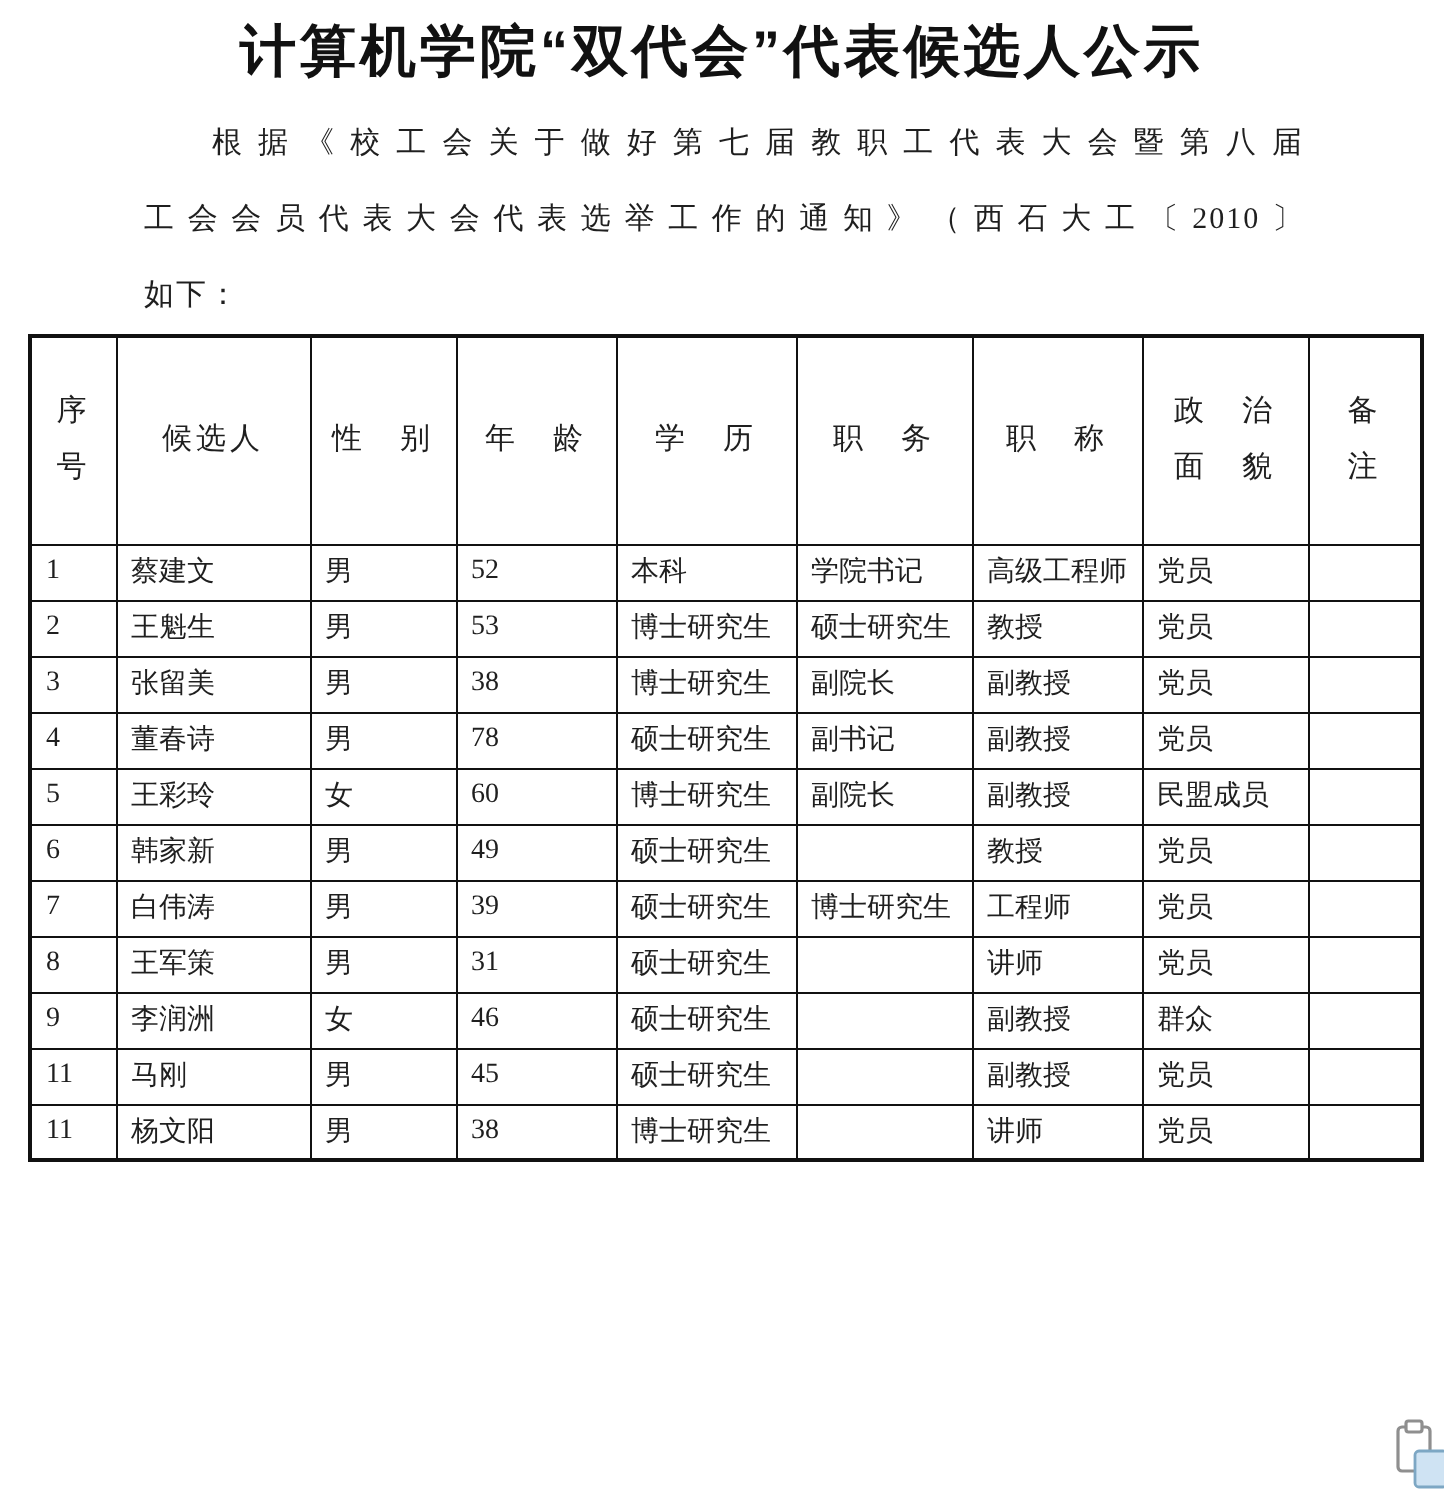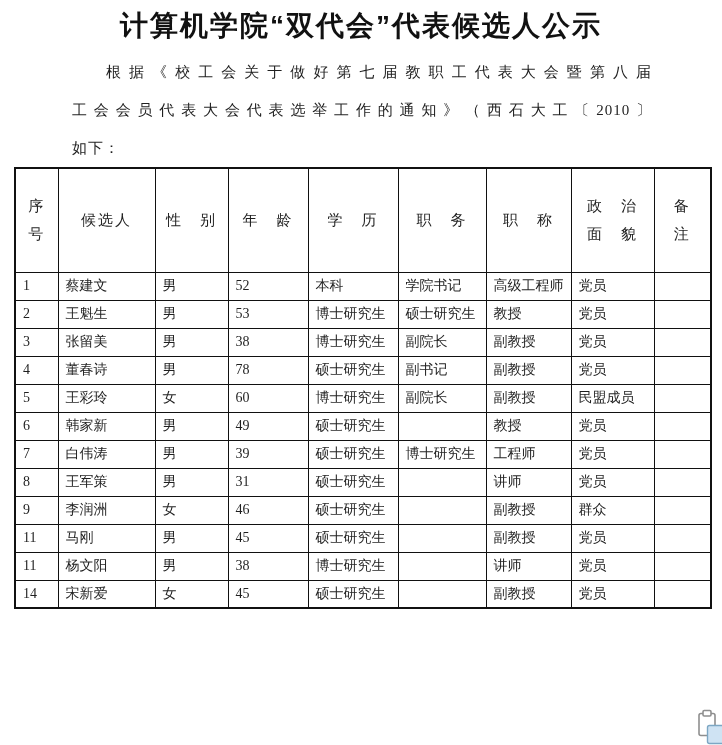--- a/index.html
+++ b/index.html
@@ -234,31 +234,20 @@
         <td>11</td>
         <td>杨文阳</td>
         <td>男</td>
         <td>38</td>
         <td>博士研究生</td>
         <td></td>
         <td>讲师</td>
         <td>党员</td>
         <td></td>
       </tr>
-      <tr>
-        <td>14</td>
-        <td>宋新爱</td>
-        <td>女</td>
-        <td>45</td>
-        <td>硕士研究生</td>
-        <td></td>
-        <td>副教授</td>
-        <td>党员</td>
-        <td></td>
-      </tr>
     </tbody>
 </table>
 
 <div class="clipboard">
   <svg width="28" height="36" viewBox="0 0 28 36" xmlns="http://www.w3.org/2000/svg">
     <rect x="2" y="4.5" width="16" height="22" rx="2" fill="#ffffff" stroke="#8f8f8f" stroke-width="1.6"></rect>
     <rect x="6" y="1.5" width="8" height="5.5" rx="1.2" fill="#ffffff" stroke="#8f8f8f" stroke-width="1.6"></rect>
     <rect x="10.5" y="16.5" width="16" height="18" rx="2" fill="#cfe3f3" stroke="#7da7c4" stroke-width="1.4"></rect>
   </svg>
 </div>

